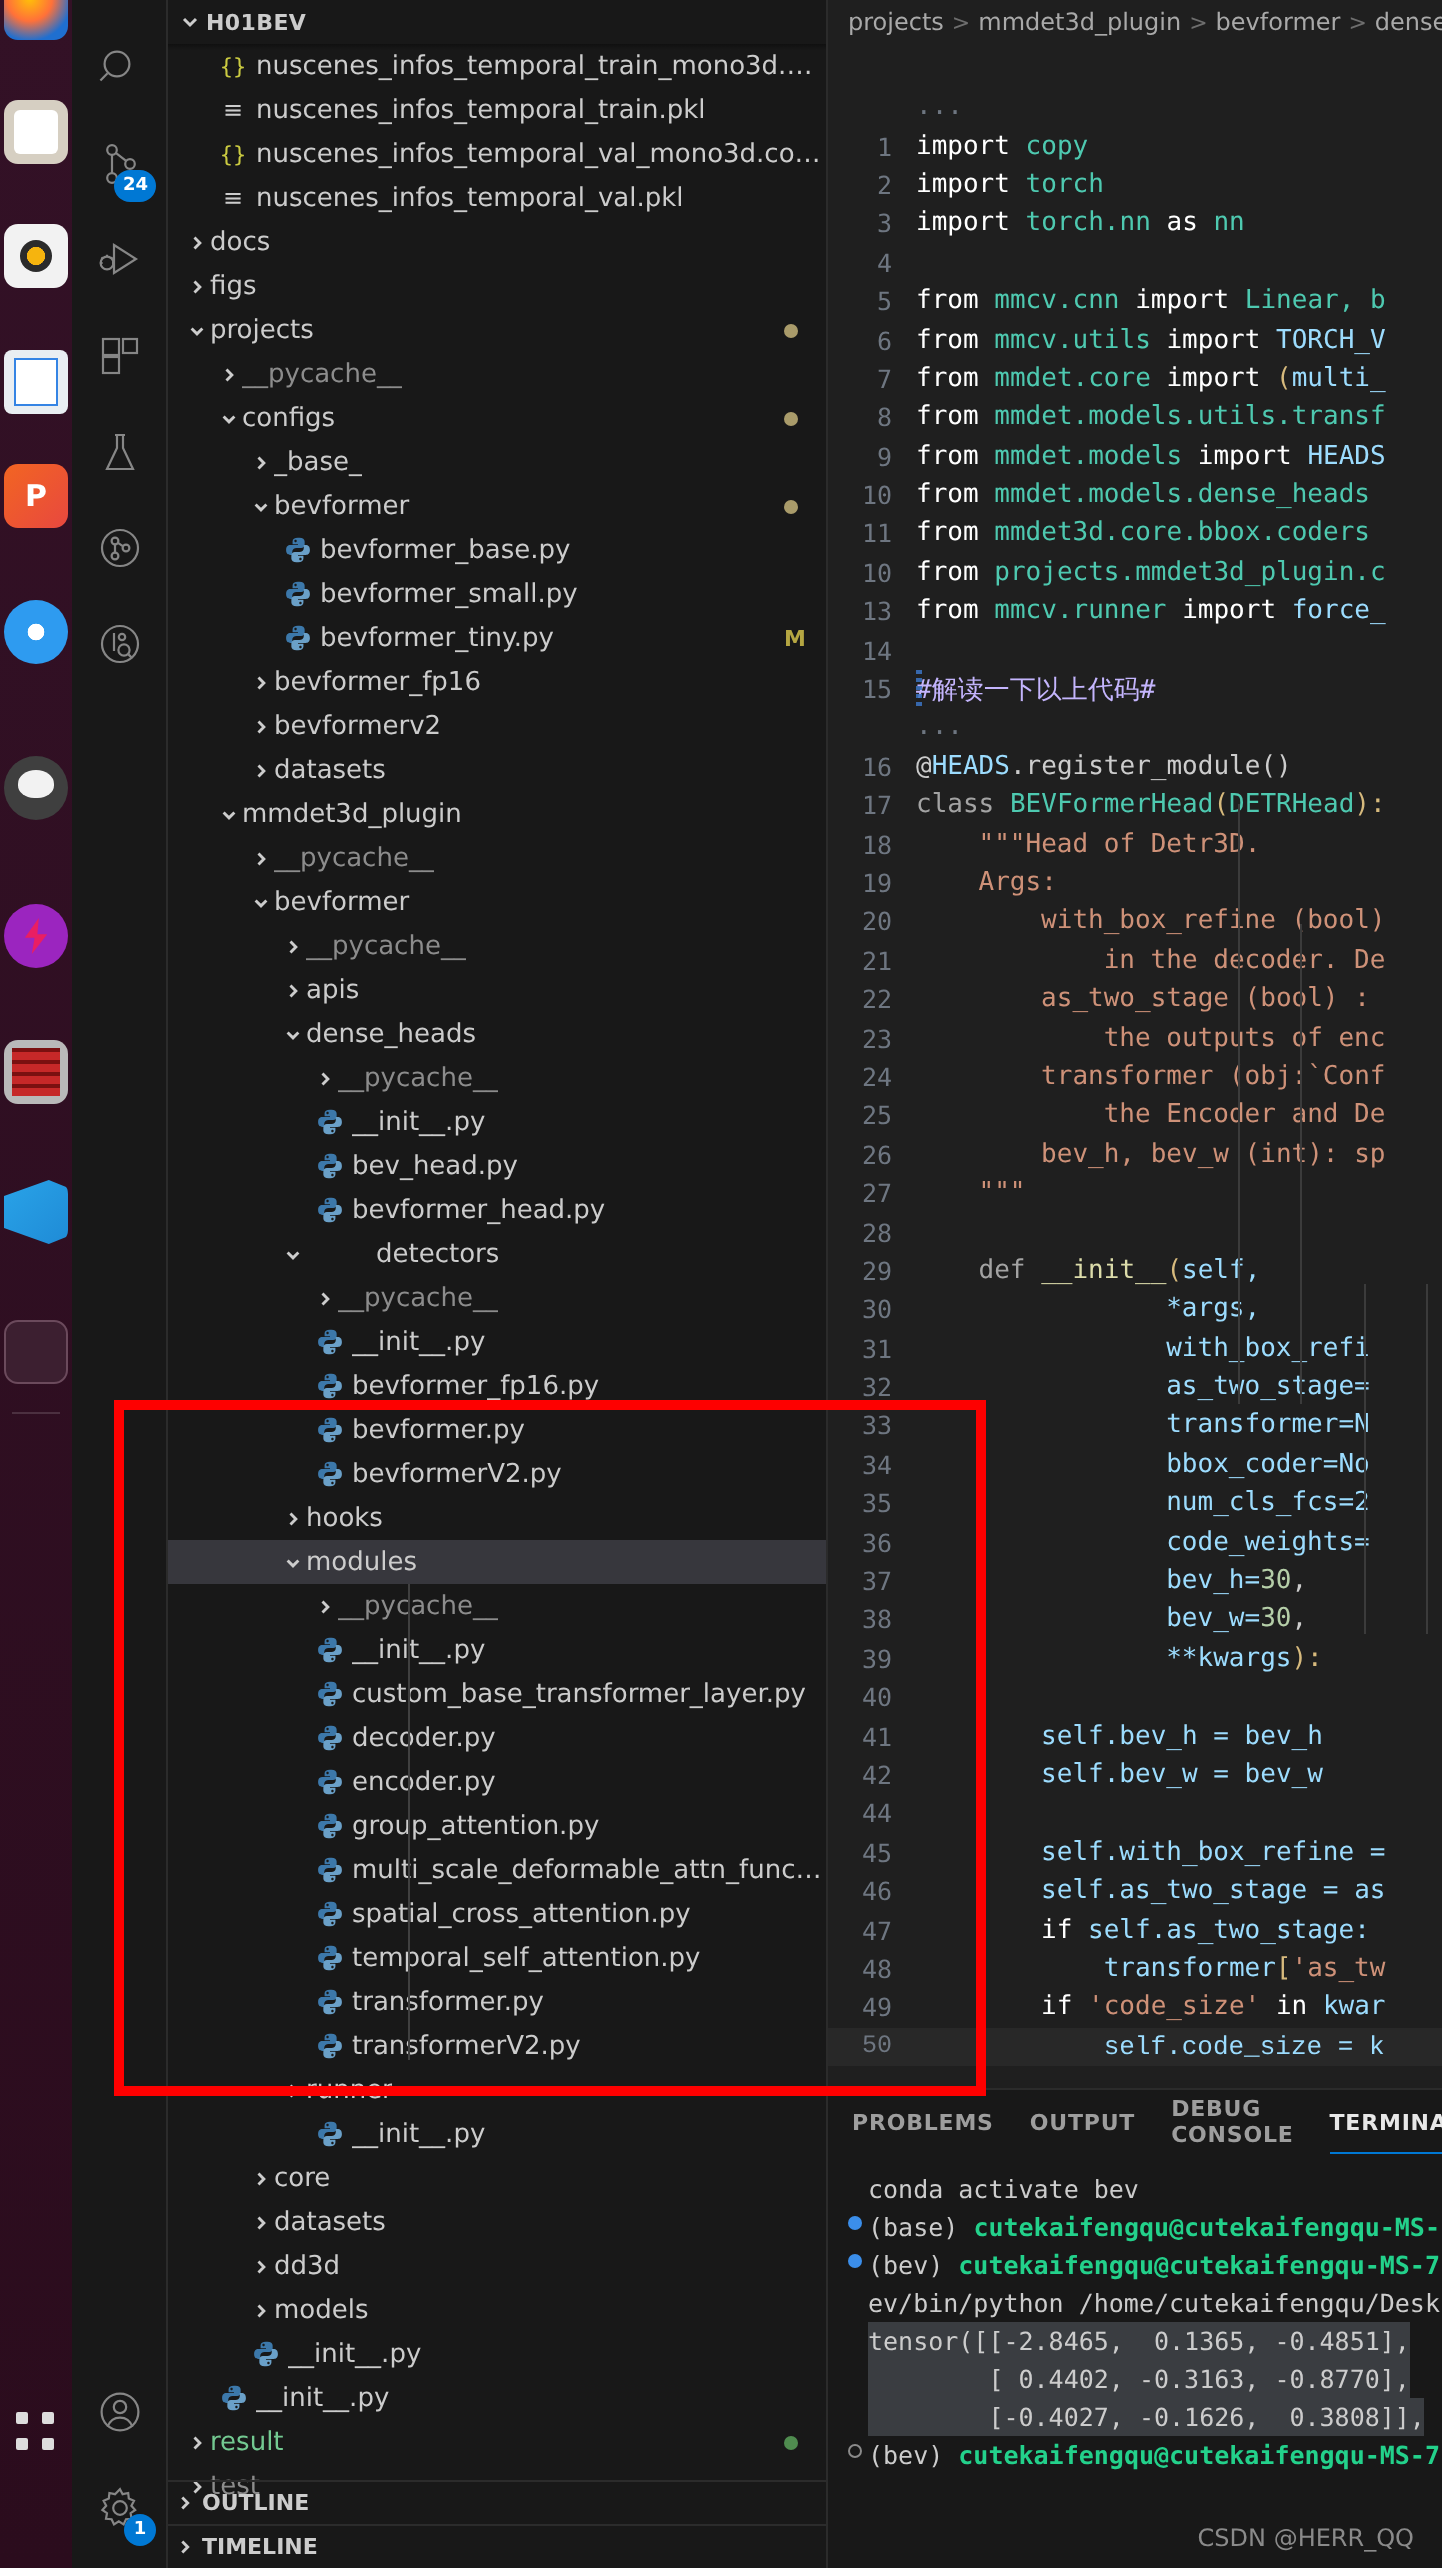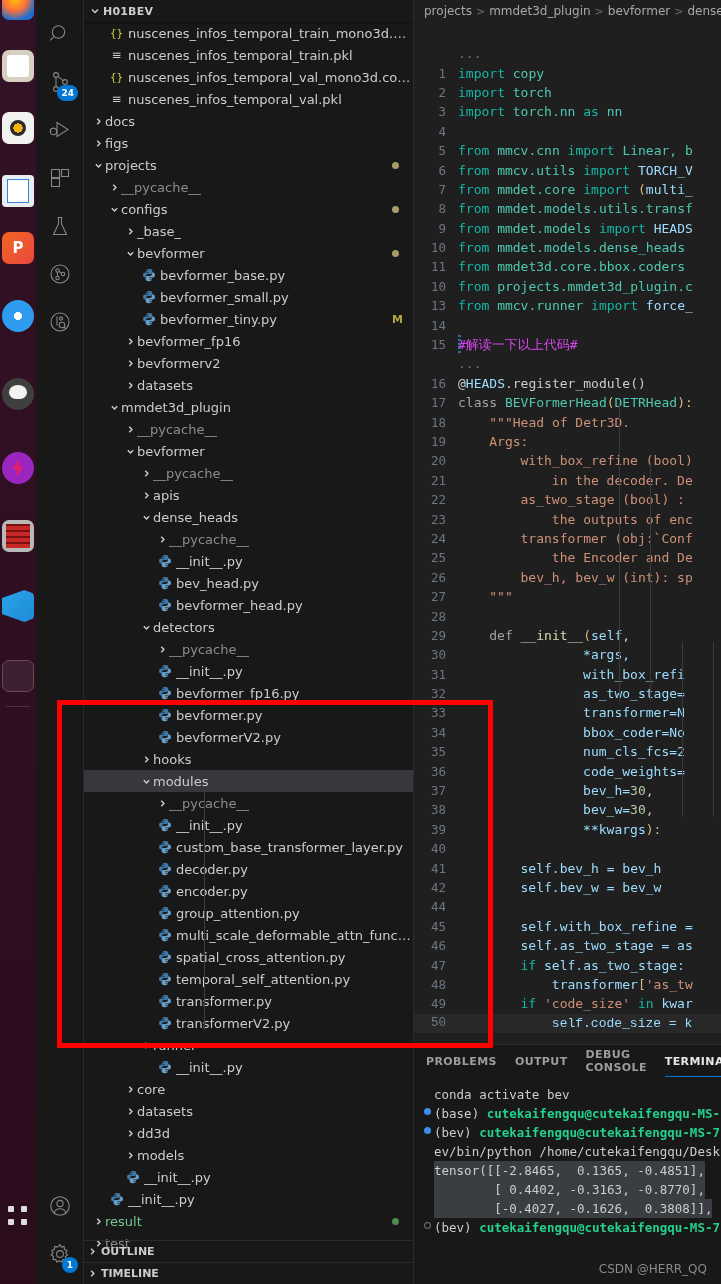--- a/index.html
+++ b/index.html
@@ -94,27 +94,27 @@
   .code-area { position:relative; font-family:"DejaVu Sans Mono","Liberation Mono",monospace; font-size:13px; }
   .cline { height:19.4px; display:flex; align-items:center; white-space:pre; }
   .lnum {
     width:44px; flex:0 0 44px; text-align:right; padding-right:12px;
     color:#6e7681; font-size:12.5px;
   }
   .ctext { position:relative; }
   .fold-chev { color:#6e7681; }
   .cur-line-bg { background:#282828;font-family:Liberation Mono, monospace; }
 
-  .kw     { color:#14b8a6; }
+  .kw     { color:#ffffff; }
   .kw2    { color:#a3a3a3; }
   .mod    { color:#4ec9b0; }
   .fn     { color:#dcdcaa; }
   .str    { color:#ce9178; }
   .num    { color:#b5cea8; }
-  .cmt    { color:#d946ef; }
+  .cmt    { color:#c4b5fd; }
   .cls    { color:#4ec9b0; }
   .var    { color:#9cdcfe; }
   .plain  { color:#cccccc; }
   .gold   { color:#d7ba7d; }
 
   .vguide { position:absolute; top:0; bottom:0; width:1px; background:#3b3b3b; }
 
   
   .panel {
     position:absolute; left:0; right:0; bottom:0; height:240px;
@@ -502,21 +502,21 @@
         </div>
         <div class="row" style="padding-left: 72px;">
           <span class="ficon">
             <svg class="py-icon" viewBox="0 0 16 16">
               <path fill="#3c78aa" d="M7.9 1c-1.9 0-3 .7-3 2.1v1.6h3.1v.5H3.6C2.2 5.2 1.2 6 1.2 8s1 2.8 2.4 2.8h1.1V9.1c0-1.4 1.1-2.3 2.5-2.3h2.6c1.2 0 2-.9 2-2.1V3.1C11.8 1.8 10.7 1 8.9 1h-1zM6.6 2.2c.4 0 .7.3.7.7s-.3.7-.7.7-.7-.3-.7-.7.3-.7.7-.7z"></path>
               <path fill="#6aa0c8" d="M8.1 15c1.9 0 3-.7 3-2.1v-1.6H8v-.5h4.4c1.4 0 2.4-.8 2.4-2.8S13.8 5.2 12.4 5.2h-1.1v1.7c0 1.4-1.1 2.3-2.5 2.3H6.2c-1.2 0-2 .9-2 2.1v1.6c0 1.3 1.1 2.1 2.9 2.1h1zM9.4 13.8c-.4 0-.7-.3-.7-.7s.3-.7.7-.7.7.3.7.7-.3.7-.7.7z"></path>
             </svg>
           </span>
           <span class="lbl folder-name">bevformer_head.py</span>
         </div>
-        <div class="row" style="padding-left: 56px;">
+        <div class="row" style="padding-left: 56px; gap: 35px;">
           <span class="twisty">
             <svg viewBox="0 0 10 10">
               <path d="M2 3.6L5 6.6 8 3.6"></path>
             </svg>
           </span>
           <span class="lbl folder-name">detectors</span>
         </div>
         <div class="row" style="padding-left: 72px;">
           <span class="twisty">
             <svg viewBox="0 0 10 10">

